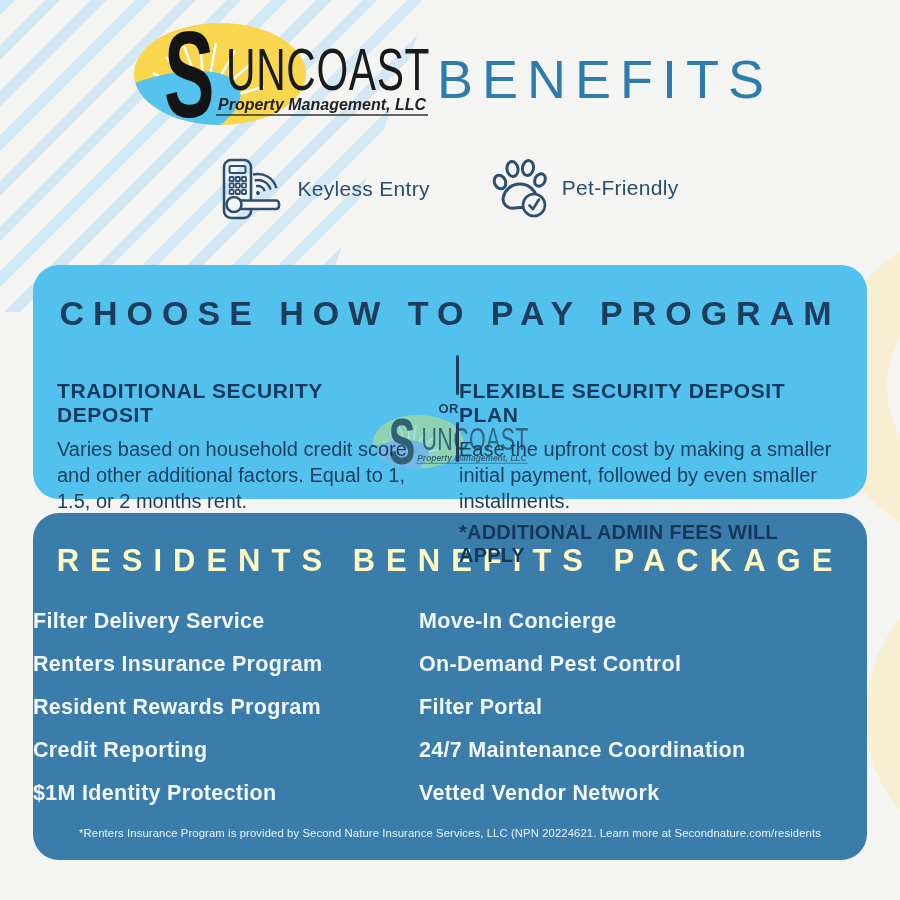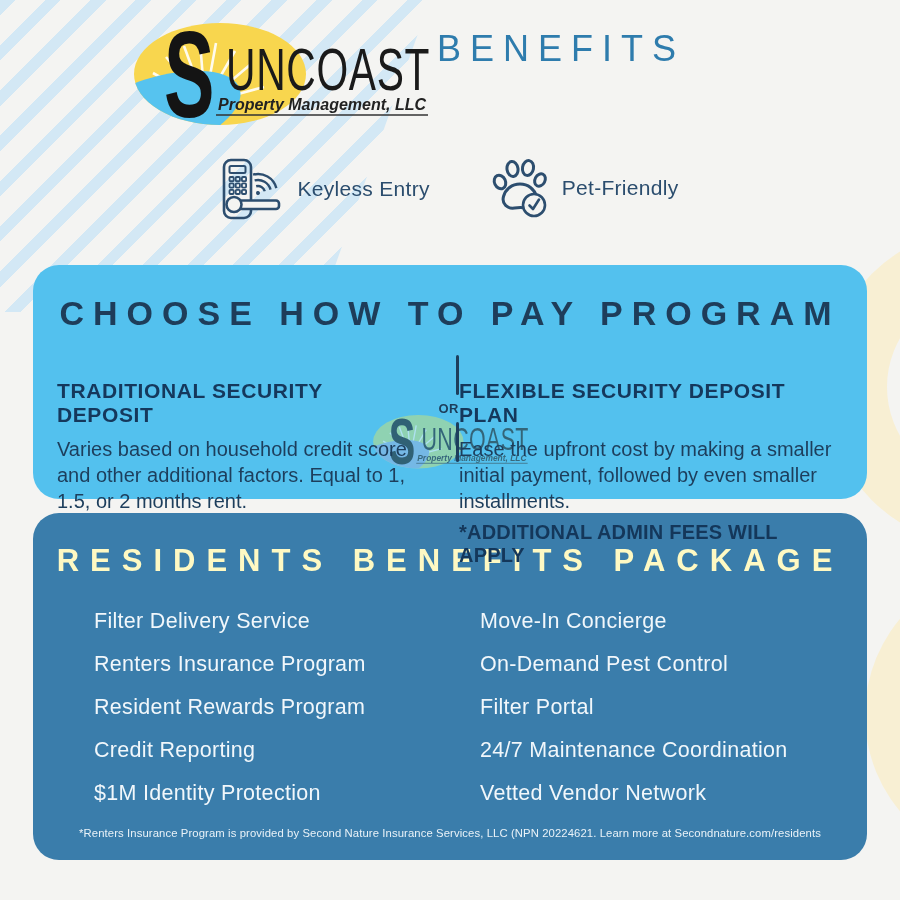--- a/index.html
+++ b/index.html
@@ -19,22 +19,22 @@
     position:absolute; top:227px; left:825px; width:320px; height:320px;
     border:62px solid #f8efd3; border-radius:50%;
   }
   .yellow-circle {
     position:absolute; top:565px; left:865px; width:300px; height:300px;
     background:#f8efd3; border-radius:50%;
   }
   
   .logo-svg { position:absolute; top:18px; left:130px; width:312px; height:113px; }
   .benefits-title {
-    position:absolute; top:28px; left:437px;
-    font-size:36px; letter-spacing:9px; color:#2e7cad; font-weight:400;
+    position:absolute; top:48px; left:437px;
+    font-size:54px; letter-spacing:9px; color:#2e7cad; font-weight:400;
   }
   
   .features {
     position:absolute; top:157px; left:0; right:0;
     display:flex; justify-content:center; align-items:flex-start; gap:58px;
   }
   .feature { display:flex; align-items:center; gap:12px; }
   .feature-label { font-size:21px; color:#2b4d6e; letter-spacing:0.3px; }
   
   .card { position:absolute; left:33px; width:834px; border-radius:26px; }
@@ -64,22 +64,22 @@
   }
   .vline { width:3px; height:40px; background:#1d3e5c; border-radius:2px; }
   .or { font-size:13px; font-weight:700; color:#1d3e5c; letter-spacing:0.5px; }
   .watermark {
     position:absolute; z-index:1; top:147px; left:338px; width:164px; height:60px;
     opacity:0.55; filter:hue-rotate(28deg) saturate(0.6);
   }
   .watermark svg { width:164px; height:60px; }
   
   .list-cols {
-    display:flex; margin-top:29px; padding-left:61px; padding-right:20px;
-    position:relative; z-index:2;
+    display:flex; margin-top:29px; padding-right:20px;
+    position:relative; z-index:2;font-weight:bold;
   }
   .list-cols ul { list-style:none; }
   .list-cols ul:first-child { width:386px; }
   .list-cols li {
     font-size:21.5px; color:#f1f7fb; line-height:26px; margin-bottom:17px;
     letter-spacing:0.3px;
   }
   .footnote {
     margin-top:4px; text-align:center; font-size:11.3px; color:#e9f2f8;
     white-space:nowrap; letter-spacing:0.1px;

